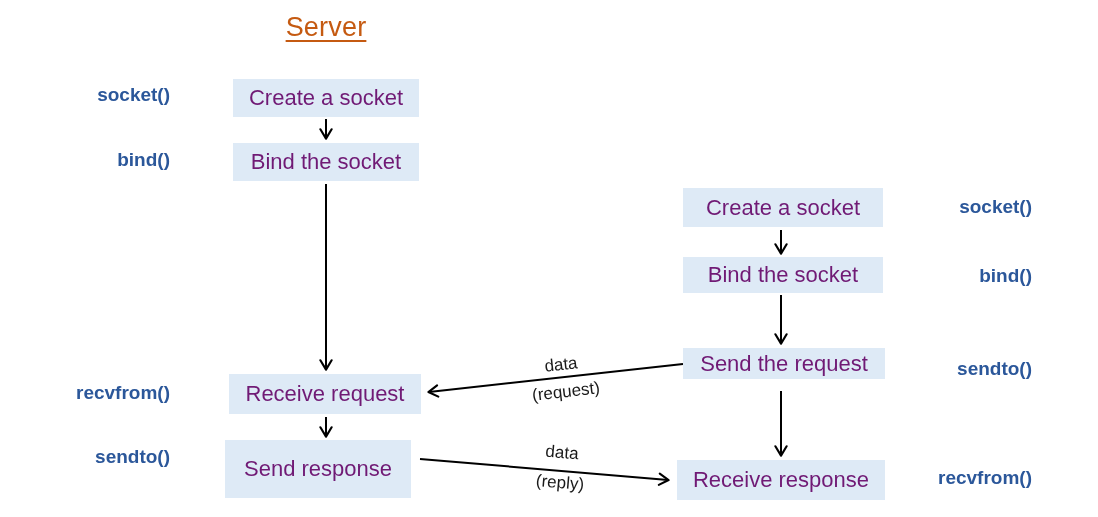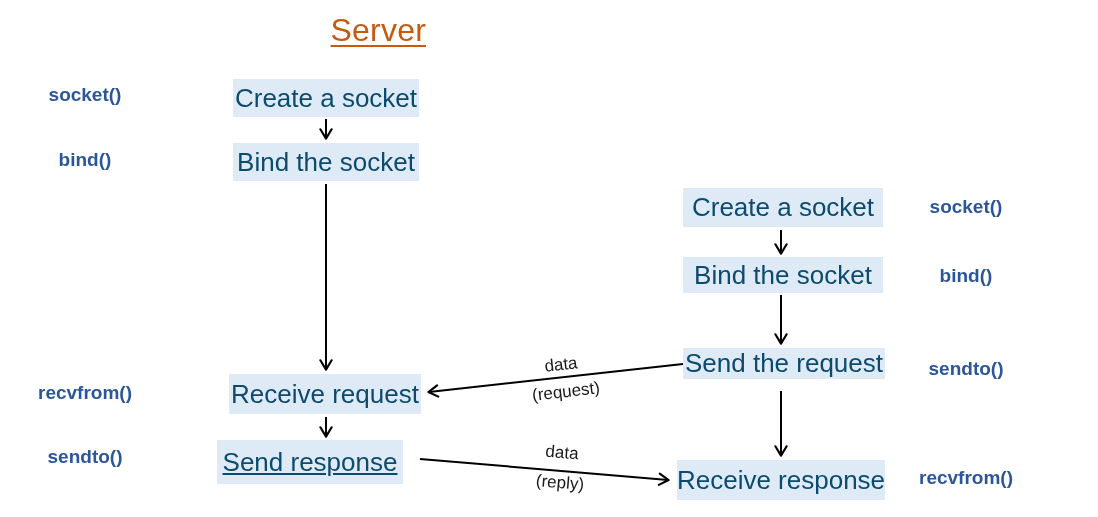--- a/index.html
+++ b/index.html
@@ -17,44 +17,44 @@
   }
   .arrows {
     position: absolute;
     left: 0;
     top: 0;
     pointer-events: none;
   }
   .heading {
     position: absolute;
     width: 200px;
-    text-align: right;
-    font-size: 32px;
+    text-align: center;
+    font-size: 27px;
     color: #C55A11;
     text-decoration: underline;
     text-underline-offset: 4px;
     text-decoration-thickness: 2px;
     letter-spacing: 0.2px;
   }
   .box {
     position: absolute;
     background: #DEEAF6;
-    color: #0c4a6e;
-    font-size: 26px;
+    color: #701a75;
+    font-size: 22px;
     display: flex;
     align-items: center;
     justify-content: center;
     white-space: nowrap;
   }
   .api {
     position: absolute;
     font-weight: bold;
     font-size: 19px;
     color: #2B579A;
-    text-align: center;
+    text-align: right;
     line-height: 22px;
     height: 22px;
   }
   .api.left  { left: 0;    width: 170px; }
   .api.right { left: 900px; width: 132px; }
   .msg {
     position: absolute;
     font-size: 17px;
     color: #1a1a1a;
     white-space: nowrap;
@@ -80,21 +80,21 @@
     <line x1="781" y1="391" x2="781" y2="455" stroke="#000000" stroke-width="2" marker-end="url(#ah)"></line>
     <line x1="683" y1="364" x2="429" y2="392" stroke="#000000" stroke-width="2" marker-end="url(#ah)"></line>
     <line x1="420" y1="459" x2="668" y2="480" stroke="#000000" stroke-width="2" marker-end="url(#ah)"></line>
   </svg>
 
   <div class="heading" style="left:226px; top:12px;">Server</div>
 
   <div class="box" style="left:233px; top:79px;  width:186px; height:38px;">Create a socket</div>
   <div class="box" style="left:233px; top:143px; width:186px; height:38px;">Bind the socket</div>
   <div class="box" style="left:229px; top:374px; width:192px; height:40px;text-align:right;">Receive request</div>
-  <div class="box" style="left:217px; top:440px; width:186px; height:44px;text-decoration:underline;">Send response</div>
+  <div class="box" style="left:225px; top:440px; width:186px; height:58px;">Send response</div>
 
   <div class="box" style="left:683px; top:188px; width:200px; height:39px;">Create a socket</div>
   <div class="box" style="left:683px; top:257px; width:200px; height:36px;">Bind the socket</div>
   <div class="box" style="left:683px; top:348px; width:202px; height:31px;">Send the request</div>
   <div class="box" style="left:677px; top:460px; width:208px; height:40px;">Receive response</div>
 
   <div class="api left" style="top:84px;">socket()</div>
   <div class="api left" style="top:149px;">bind()</div>
   <div class="api left" style="top:382px;">recvfrom()</div>
   <div class="api left" style="top:446px;">sendto()</div>

